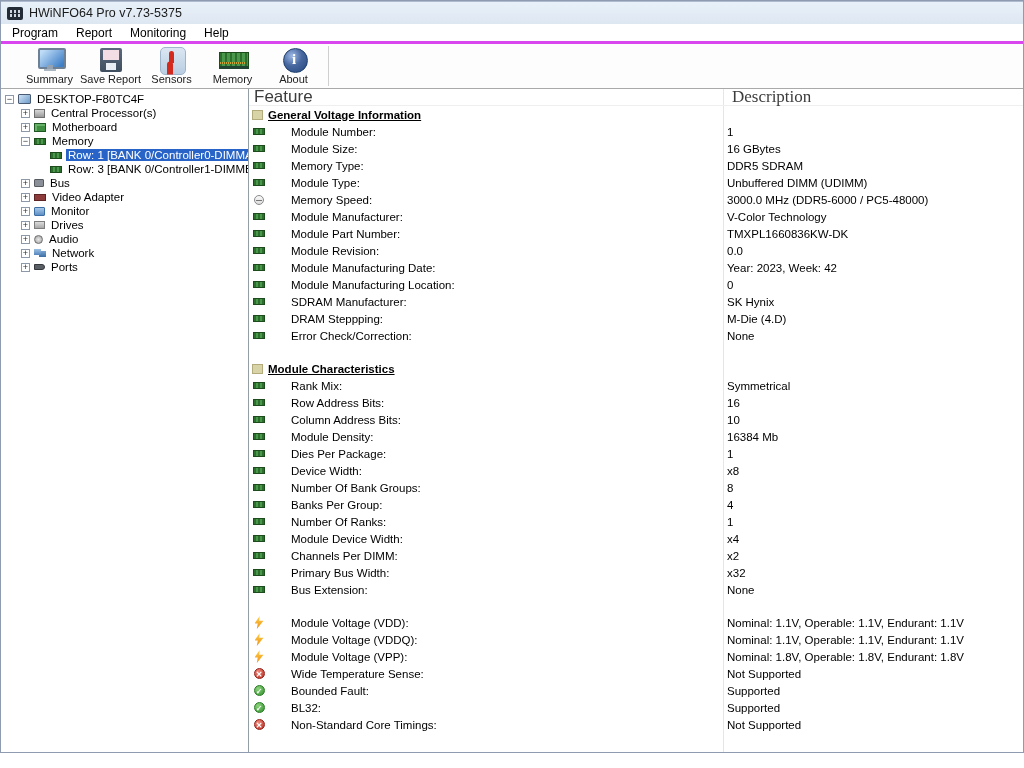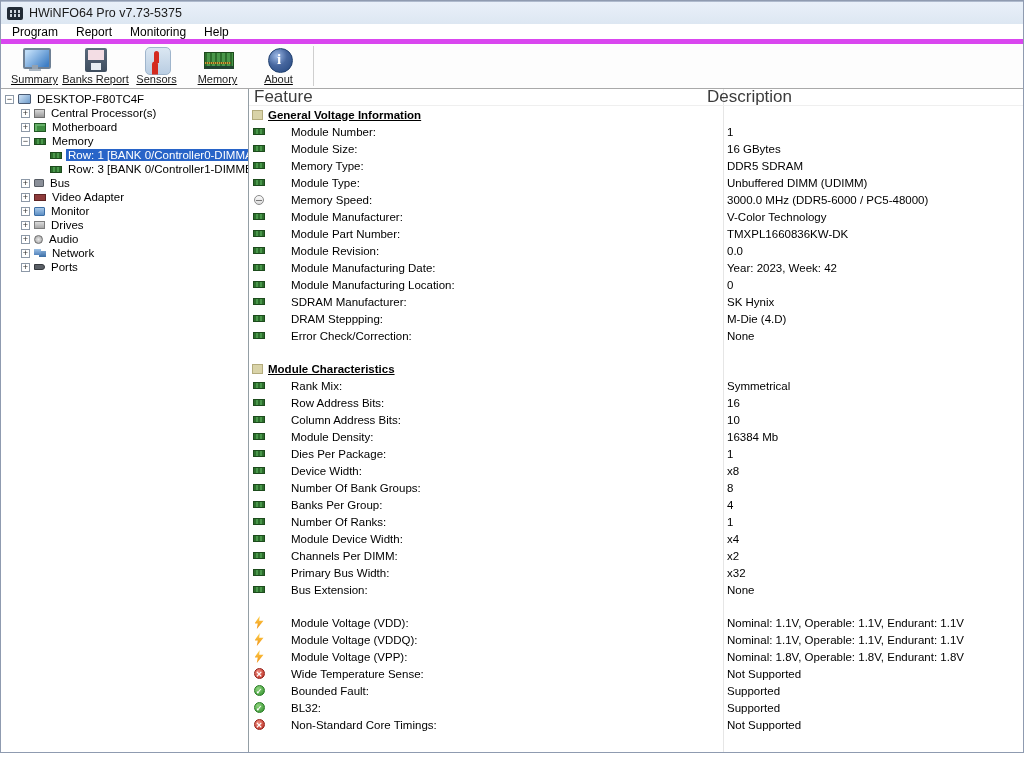--- a/index.html
+++ b/index.html
@@ -15,25 +15,25 @@
       background:
         linear-gradient(#cfd6de,#cfd6de) 0 0/2px 3px no-repeat,
         linear-gradient(#cfd6de,#cfd6de) 4px 0/2px 3px no-repeat,
         linear-gradient(#cfd6de,#cfd6de) 8px 0/2px 3px no-repeat,
         linear-gradient(#cfd6de,#cfd6de) 0 4px/2px 3px no-repeat,
         linear-gradient(#cfd6de,#cfd6de) 4px 4px/2px 3px no-repeat,
         linear-gradient(#cfd6de,#cfd6de) 8px 4px/2px 3px no-repeat; }
   .title-text { font-size:12.5px; color:#1a1a1a; }
 
   
-  .menubar { height:20px; flex:0 0 20px; background:#fff; display:flex; align-items:center; padding-left:2px; border-bottom:5px solid #d946ef; }
+  .menubar { height:20px; flex:0 0 20px; background:#fff; display:flex; align-items:center; padding-left:2px; border-bottom:3px solid #d946ef; }
   .menu-item { font-size:12px; color:#000; padding:2px 9px; cursor:default; }
 
   
-  .toolbar { height:45px; flex:0 0 45px; background:#fdfdfd; display:flex; align-items:stretch; padding-left:3px; border-bottom:1px solid #a9a9a9;text-decoration:underline; }
+  .toolbar { height:45px; flex:0 0 45px; background:#fdfdfd; display:flex; align-items:stretch; padding-left:18px; border-bottom:1px solid #a9a9a9; }
   .tool-btn { width:61px; display:flex; flex-direction:column; align-items:center; justify-content:flex-start; padding-top:3px; cursor:default; }
   .tool-icon { display:block; position:relative; height:26px; width:28px; }
   .tool-label { font-size:11px; color:#222; margin-top:0px; white-space:nowrap; }
   .tool-sep { width:1px; background:#cfcfcf; margin:2px 0 2px 4px; }
 
   .summary-monitor-icon::before { content:""; position:absolute; left:2px; top:1px; width:24px; height:17px; border:2px solid #6e8094; border-radius:2px; background:linear-gradient(135deg,#bedcf7 10%,#3f7fc6 90%); }
   .summary-monitor-icon::after { content:""; position:absolute; left:8px; top:18px; width:12px; height:6px;
       background:linear-gradient(#93a1b0,#93a1b0) 3px 0/6px 4px no-repeat, linear-gradient(#aab6c2,#aab6c2) 0 4px/12px 2px no-repeat; }
 
   .save-report-floppy-icon::before { content:""; position:absolute; left:3px; top:1px; width:22px; height:24px; background:linear-gradient(#5a6a7c,#3f4e5f); border-radius:2px; }
@@ -76,21 +76,21 @@
   .drives-icon { width:11px; height:8px; background:linear-gradient(#dcdcdc,#a8a8a8); border:1px solid #7d7d7d; }
   .audio-icon { width:9px; height:9px; background:radial-gradient(#e8e8e8,#9f9f9f); border:1px solid #6f6f6f; border-radius:50%; }
   .network-icon { width:12px; height:8px; background:linear-gradient(#9cc0e4,#5585bd) 0 0/7px 6px no-repeat, linear-gradient(#7aa3cf,#3c6ea5) 5px 2px/7px 6px no-repeat; }
   .ports-icon { width:11px; height:6px; background:#5a5f66; border:1px solid #34383d; border-radius:0 3px 3px 0; }
 
   
   .details-panel { flex:1; position:relative; overflow:hidden; }
   .col-divider { position:absolute; left:474px; top:0; bottom:0; width:1px; background:#e6e6e6; }
   .details-header { height:17px; display:flex; align-items:center; position:relative; border-bottom:1px solid #efefef; }
   .col-head { font-size:17px; color:#3c3c3c; padding-left:5px; }
-  .col-head.desc { position:absolute; left:453px; }
+  .col-head.desc { position:absolute; left:478px;font-family:Liberation Serif, serif; }
 
   .details-list { padding-top:0; }
   .drow { position:relative; height:17px; display:flex; align-items:center; padding-left:3px; font-size:11.5px; color:#000; white-space:nowrap; cursor:default; }
   .dicon { width:14px; flex:0 0 14px; display:inline-flex; align-items:center; justify-content:center; }
   .dlabel { padding-left:2px;margin-left:23px; }
   .dvalue { position:absolute; left:478px; }
   .drow.bold .dlabel, .drow.bold .dvalue { font-weight:normal; }
   .sec-title { font-weight:bold; text-decoration:underline; padding-left:2px; }
   .sec-gap { height:16px; }
 
@@ -122,21 +122,21 @@
       <span class="menu-item">Help</span>
     </div>
 
   <div class="toolbar">
       <div class="tool-btn">
         <span class="tool-icon summary-monitor-icon"></span>
         <div class="tool-label">Summary</div>
       </div>
       <div class="tool-btn">
         <span class="tool-icon save-report-floppy-icon"></span>
-        <div class="tool-label">Banks Report</div>
+        <div class="tool-label">Save Report</div>
       </div>
       <div class="tool-btn">
         <span class="tool-icon sensors-thermometer-icon"></span>
         <div class="tool-label">Sensors</div>
       </div>
       <div class="tool-btn">
         <span class="tool-icon memory-dimm-icon"></span>
         <div class="tool-label">Memory</div>
       </div>
       <div class="tool-btn">

